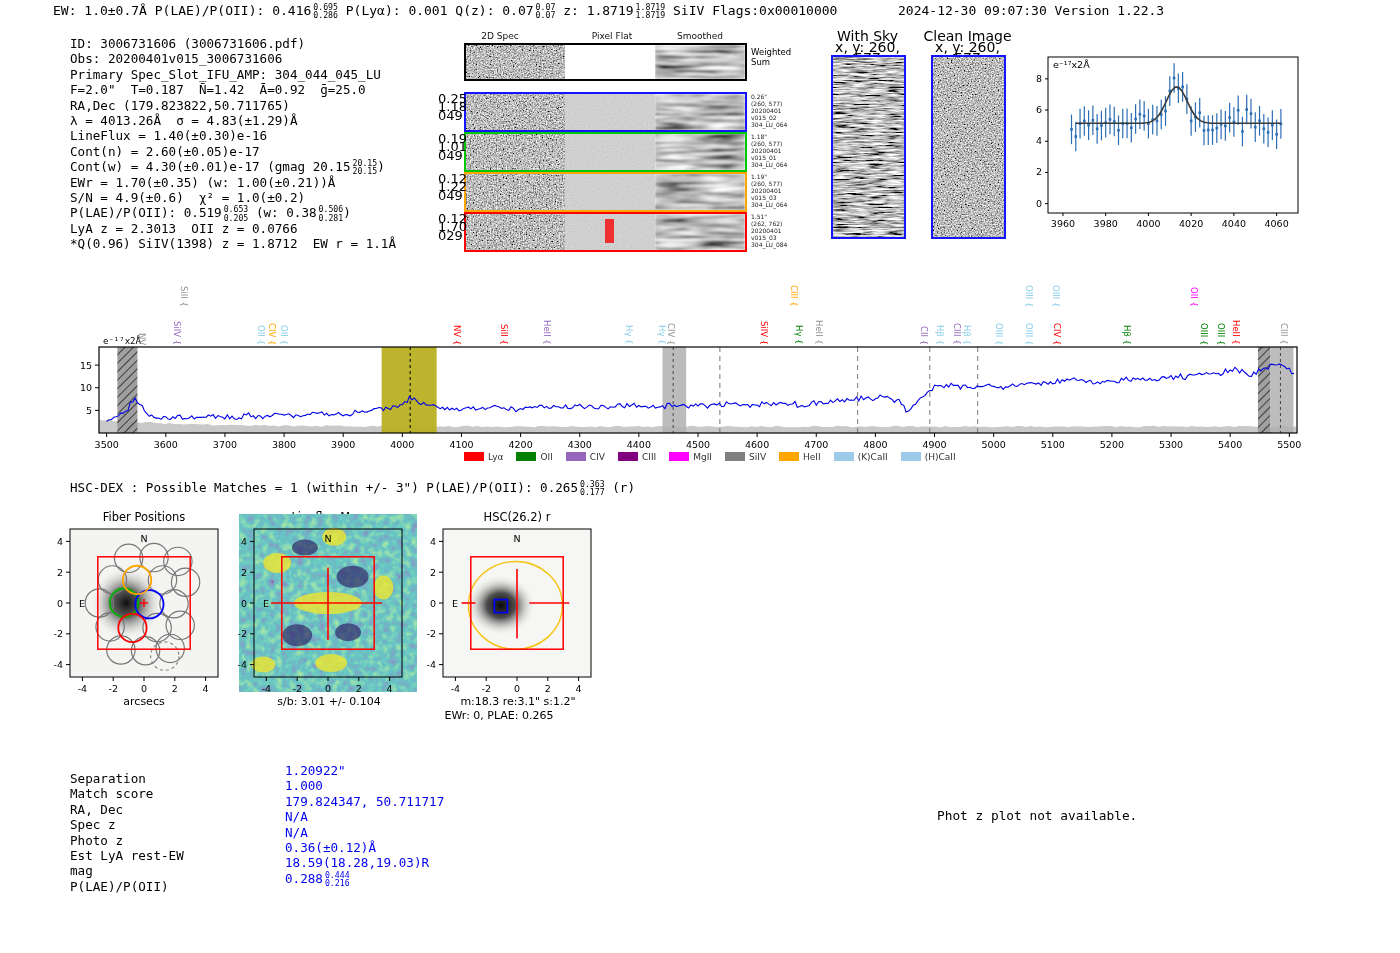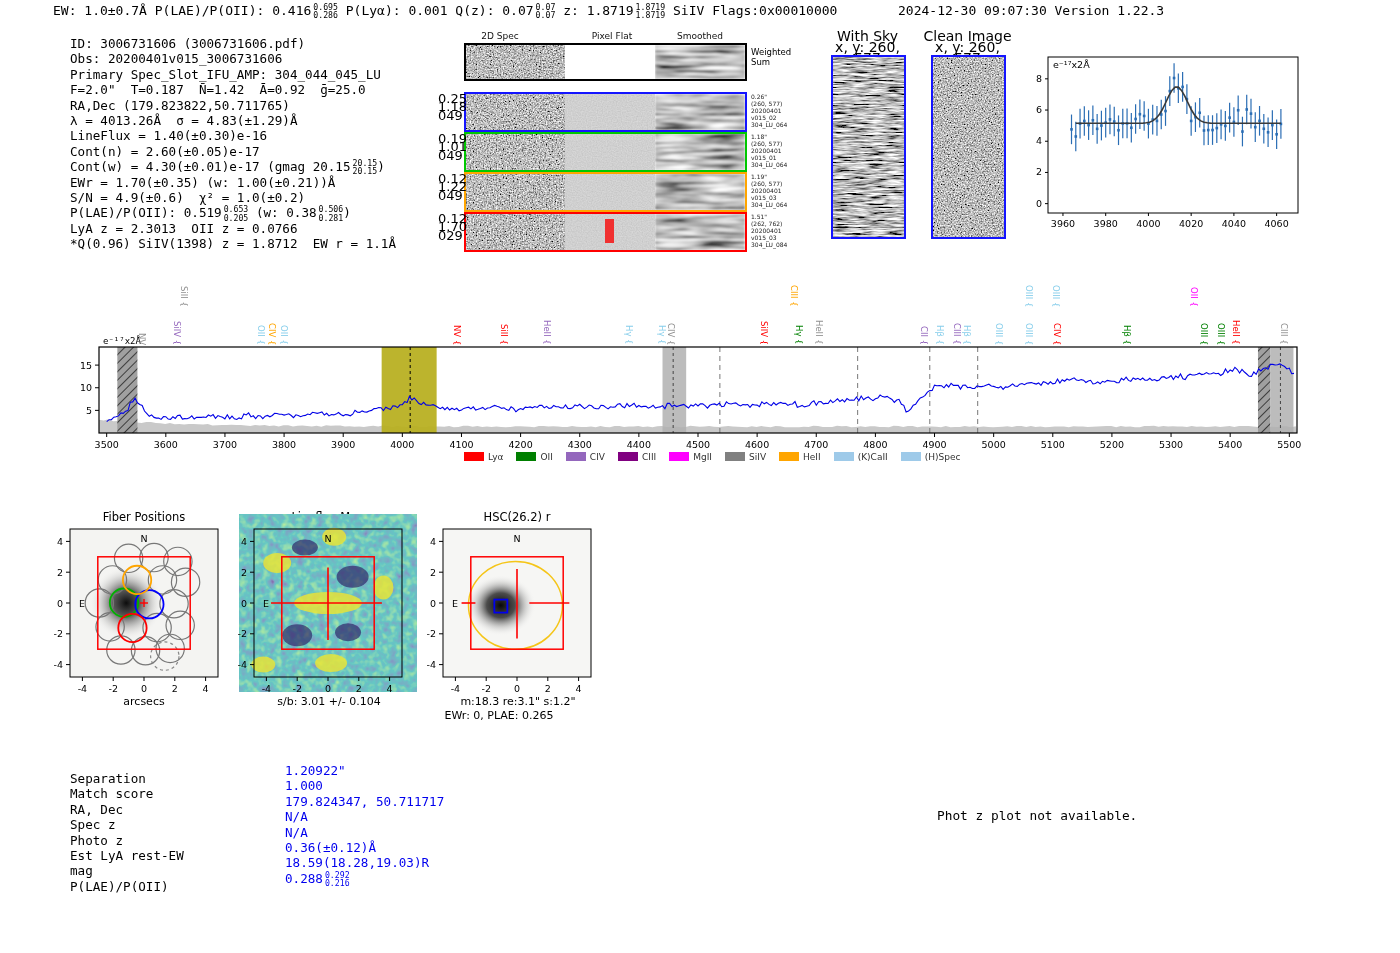--- a/index.html
+++ b/index.html
@@ -359,23 +359,24 @@
         <div class="leg-sw" style="background: rgb(128, 128, 128);"></div>
         <span>SiIV</span>
       </div><div class="leg-item">
         <div class="leg-sw" style="background: rgb(255, 165, 0);"></div>
         <span>HeII</span>
       </div><div class="leg-item">
         <div class="leg-sw" style="background: rgb(158, 202, 233);"></div>
         <span>(K)CaII</span>
       </div><div class="leg-item">
         <div class="leg-sw" style="background: rgb(158, 202, 233);"></div>
-        <span>(H)Spec</span>
+        <span>(H)CaII</span>
       </div></div>
 
+  <div class="abs mono" style="left:70px;top:480px;font-size:12.6px;"><span>HSC-DEX : Possible Matches = 1 (within +/- 3")  P(LAE)/P(OII): 0.265</span><span class="frac"><span>0.363</span><span>0.177</span></span><span> (r)</span></div>
 
   <div class="abs sans map-title ctr" style="left:70px;top:510px;width:148px;">Fiber Positions</div>
   <div class="abs sans map-title ctr" style="left:254px;top:510px;width:148px;">Lineflux Map</div>
   <div class="abs sans map-title ctr" style="left:443px;top:510px;width:148px;">HSC(26.2) r</div>
   <div class="abs" id="fiber-plot" style="left:70px;top:529px;"><svg width="148" height="168" style="overflow:visible">
         <rect x="0" y="0" width="148" height="148" fill="#f4f4f2" stroke="#000"></rect>
         <defs>
           <radialGradient id="blob1">
             <stop offset="0%" stop-color="#000" stop-opacity="0.95"></stop>
             <stop offset="35%" stop-color="#222" stop-opacity="0.75"></stop>
@@ -536,21 +537,21 @@
       <div class="info-line pre">P(LAE)/P(OII)</div>
     </div>
   <div class="abs mono blue" id="mt-values" style="left:285px;top:763px;">
       <div class="info-line pre"><span>1.20922"</span></div>
       <div class="info-line pre"><span>1.000</span></div>
       <div class="info-line pre"><span>179.824347, 50.711717</span></div>
       <div class="info-line pre"><span>N/A</span></div>
       <div class="info-line pre"><span>N/A</span></div>
       <div class="info-line pre"><span>0.36(±0.12)Å</span></div>
       <div class="info-line pre"><span>18.59(18.28,19.03)R</span></div>
-      <div class="info-line pre"><span>0.288</span><span class="frac"><span>0.292</span><span>0.216</span></span></div>
+      <div class="info-line pre"><span>0.288</span><span class="frac"><span>0.444</span><span>0.216</span></span></div>
     </div>
 
   <div class="abs mono" style="left:937px;top:808px;font-size:12.8px;">Phot z plot not available.</div>
 
 <div class="s2d-row" style="left:464px;top:43px;width:283px;height:38px;border:2px solid #000000;background:#fff;">
       <div style="position:absolute;left:0;top:0;width:99px;height:34px;overflow:hidden;">
         <svg width="99" height="34" style="display:block">
           <defs>
             <filter id="nf1" x="0%" y="0%" width="100%" height="100%">
               <feTurbulence type="fractalNoise" baseFrequency="0.7" numOctaves="2" seed="3" stitchTiles="stitch"></feTurbulence>

